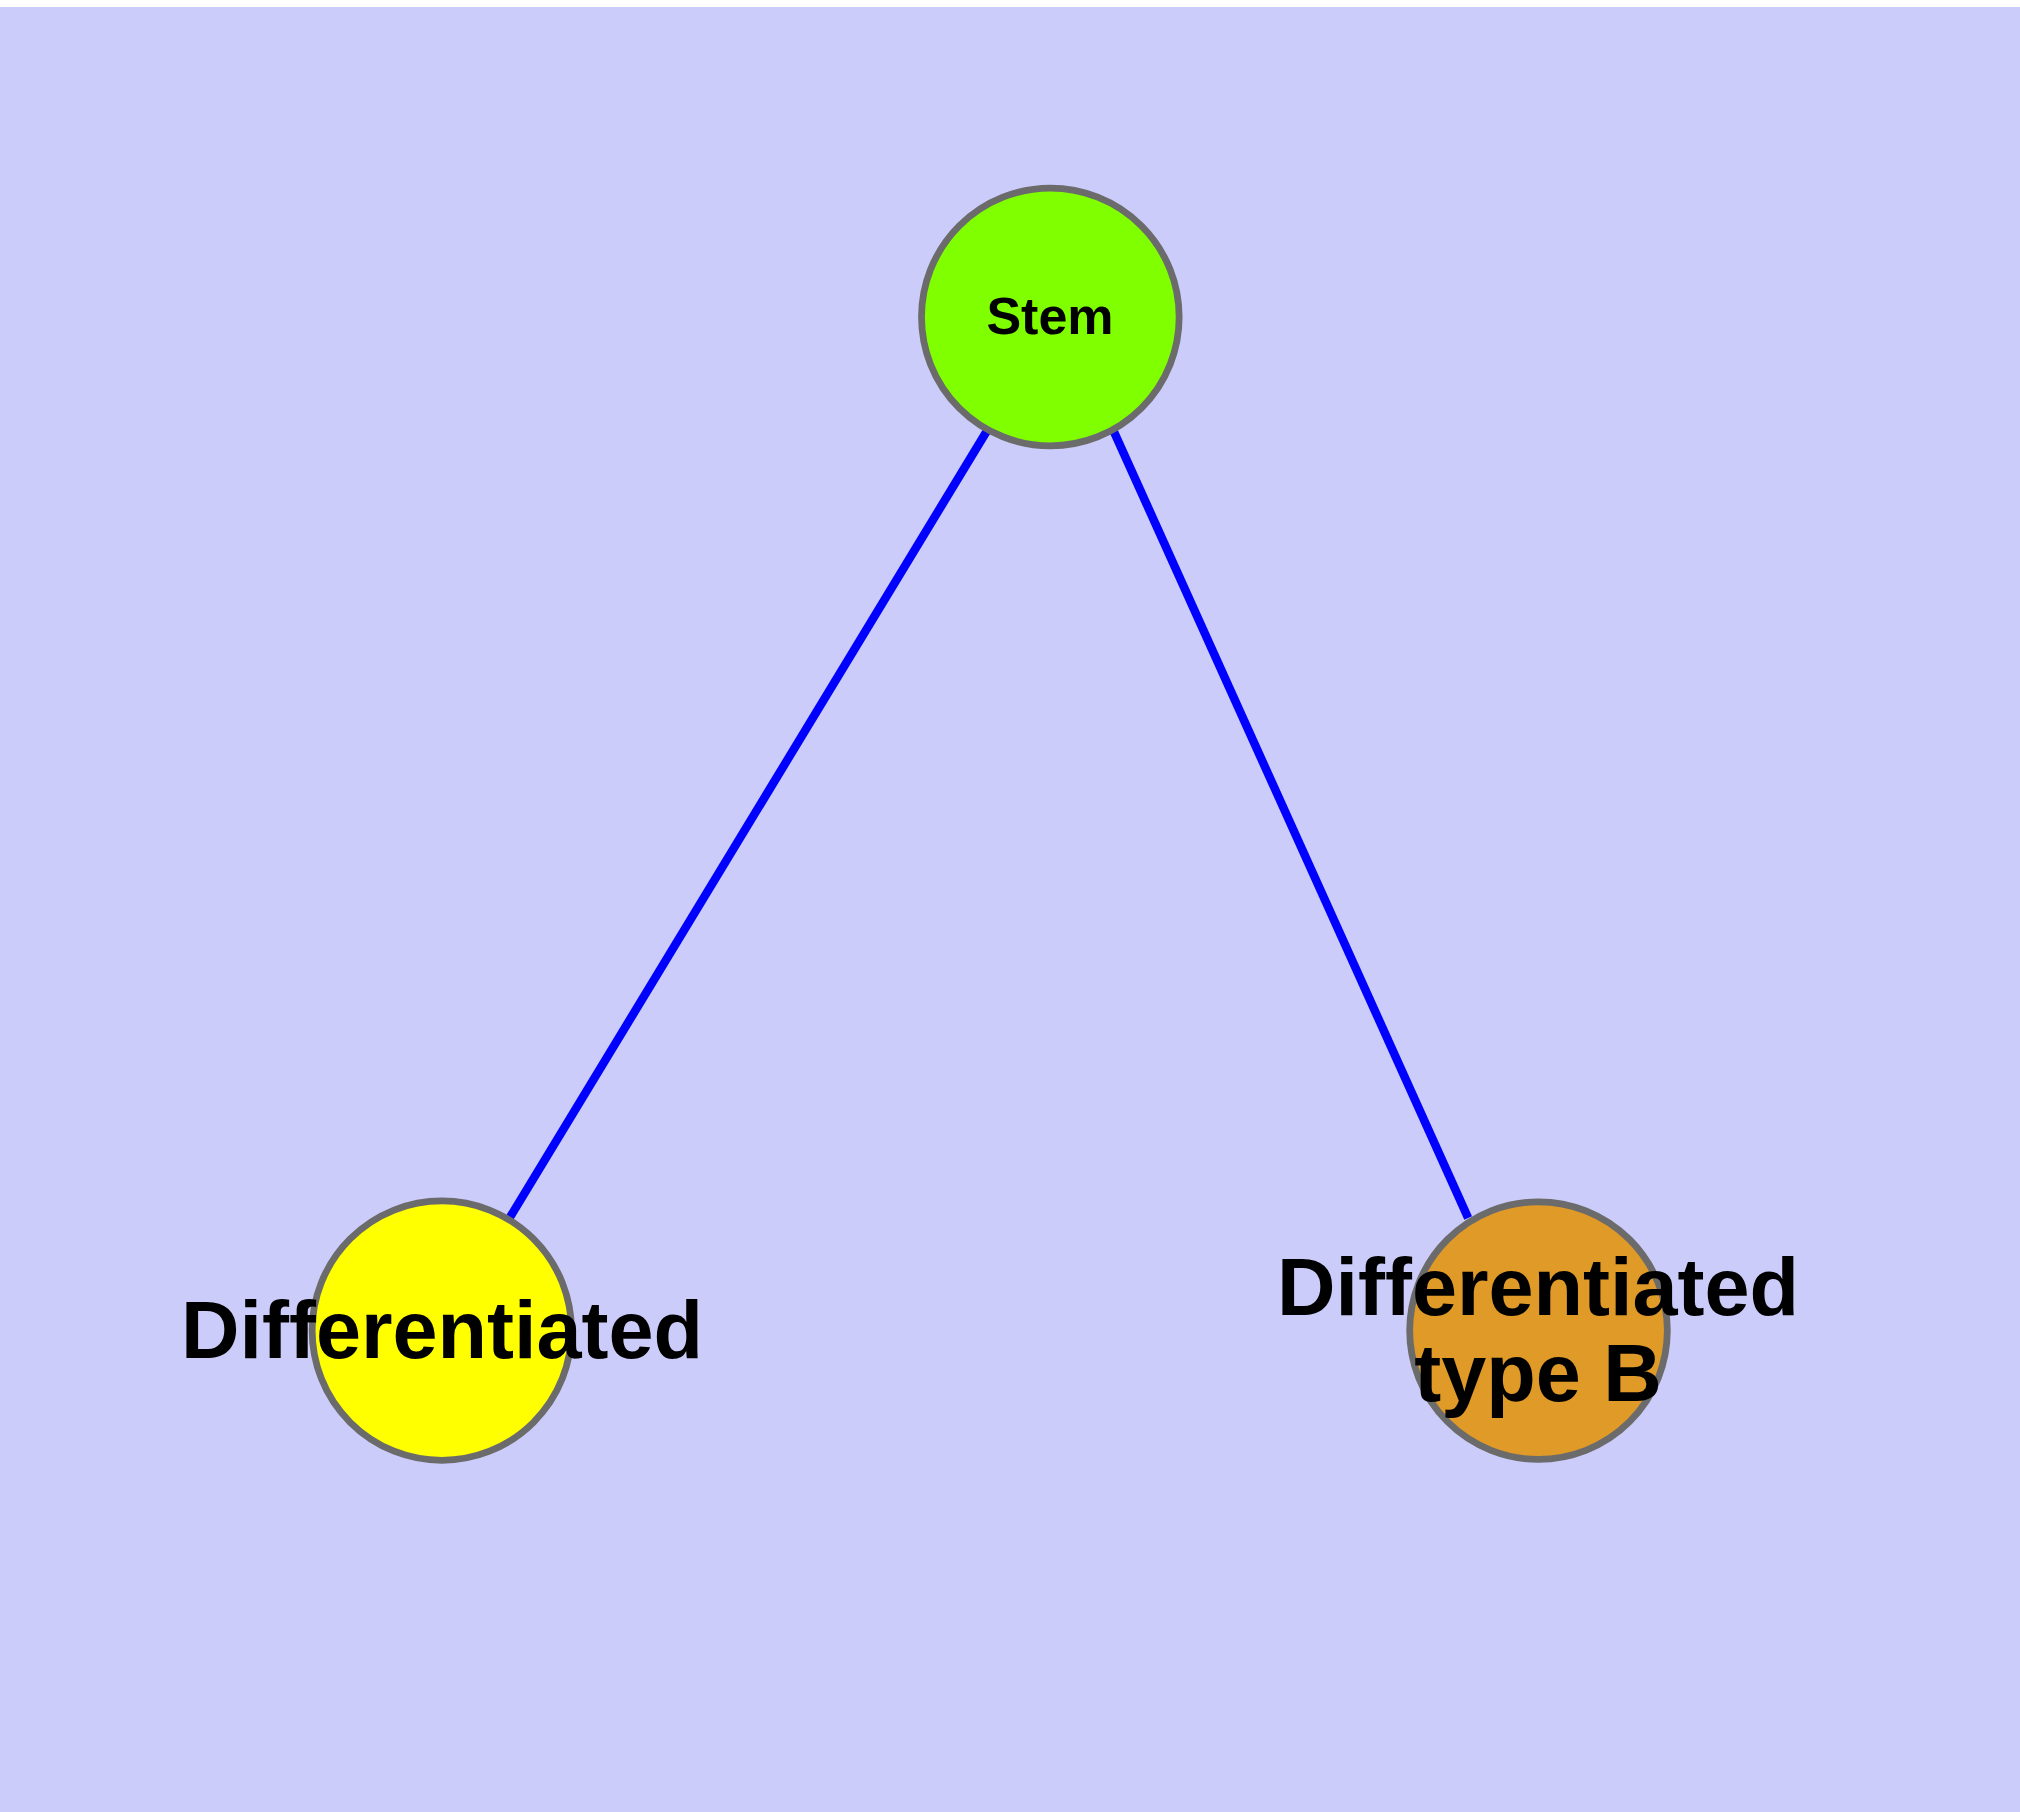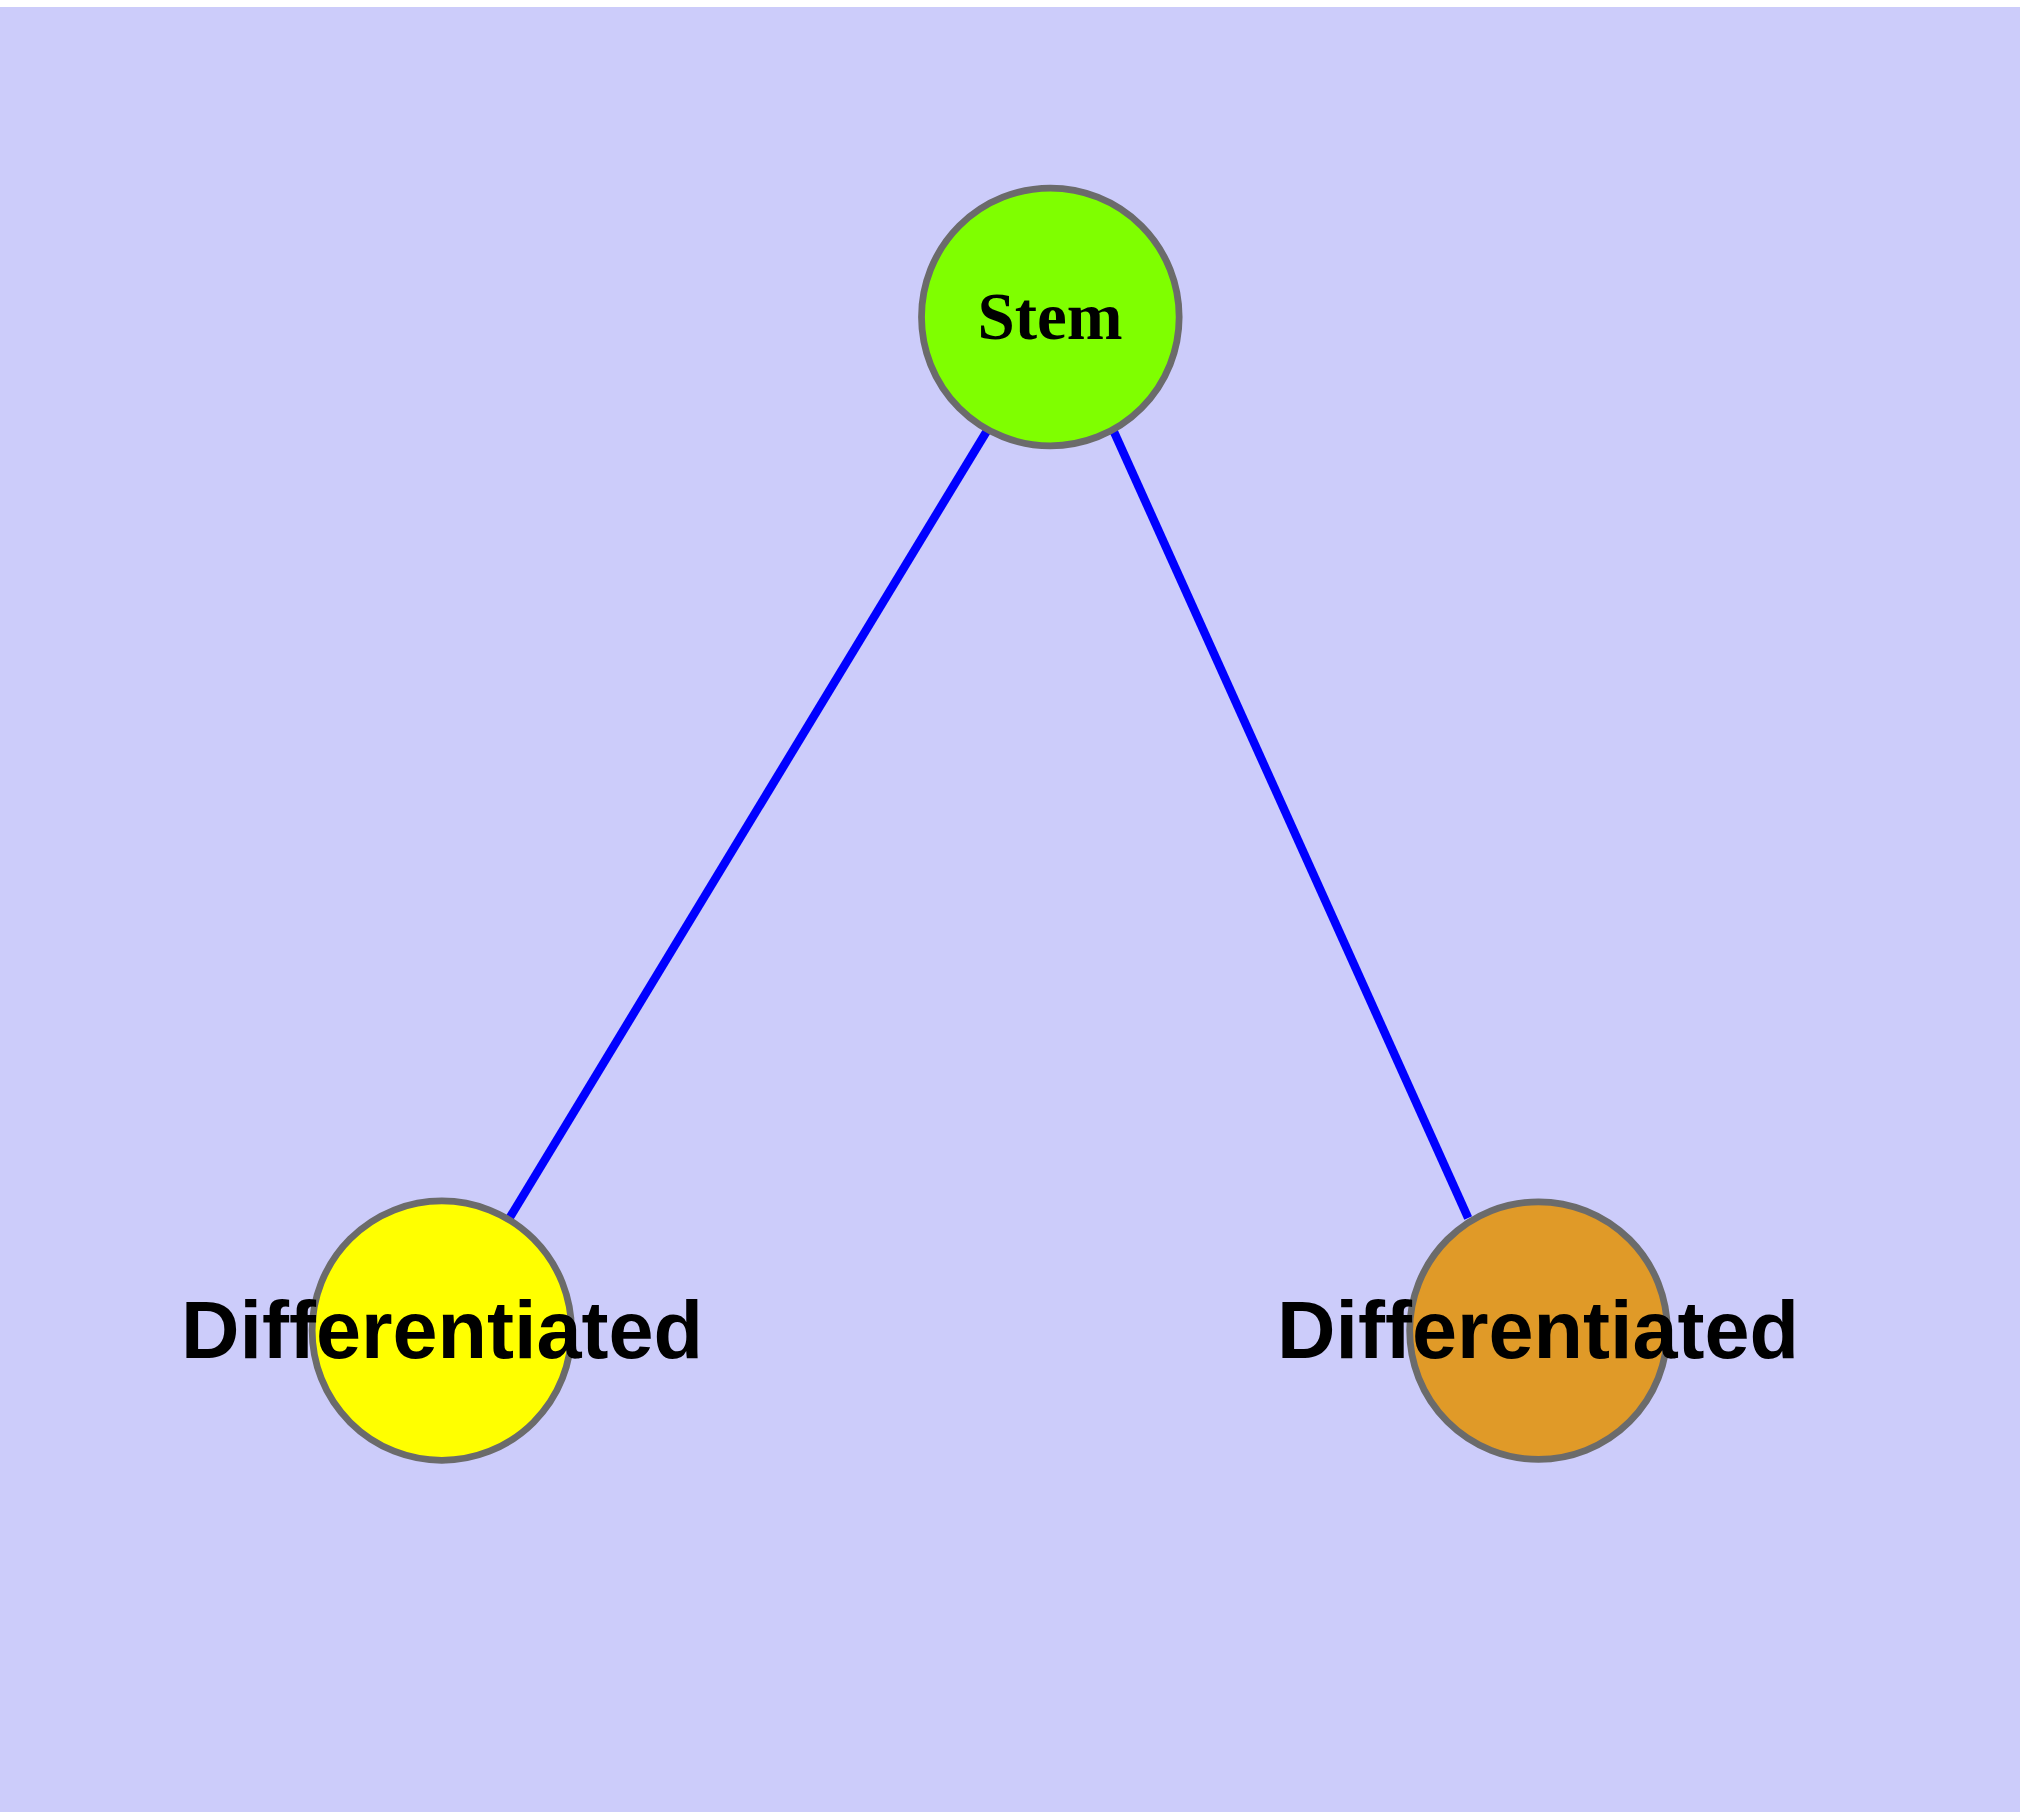--- a/index.html
+++ b/index.html
@@ -54,19 +54,19 @@
         <line x1="1313" y1="507" x2="1732" y2="1437" stroke="#0000ff" stroke-width="10"></line>
       </g>
     <g id="node-layer">
         <circle cx="1239" cy="374" r="152" fill="#7fff00" stroke="#6b6b6b" stroke-width="8"></circle>
         <circle cx="521" cy="1570" r="153" fill="#ffff00" stroke="#6b6b6b" stroke-width="8"></circle>
         <circle cx="1815" cy="1570" r="152" fill="#e09a28" stroke="#6b6b6b" stroke-width="8"></circle>
       </g>
   </svg>
 
   <div id="label-layer">
-      <div class="node-label" style="left: 1050px; top: 317px; font-size: 67px; color: rgb(0, 0, 0); font-family: Liberation Serif, serif;"><div>Stem</div></div>
+      <div class="node-label" style="left: 1050px; top: 317px; font-size: 52px; color: rgb(0, 0, 0);"><div>Stem</div></div>
       <div class="node-label" style="left: 442px; top: 1331px; font-size: 81px; color: rgb(0, 0, 0);"><div>Differentiated</div></div>
-      <div class="node-label" style="left: 1538px; top: 1331px; font-size: 81px; color: rgb(0, 0, 0);"><div>Differentiated</div></div>
+      <div class="node-label" style="left: 1538px; top: 1331px; font-size: 81px; color: rgb(0, 0, 0);"><div>Differentiated</div><div>type B</div></div>
     </div>
 
 </div>
 
 
 </body></html>

